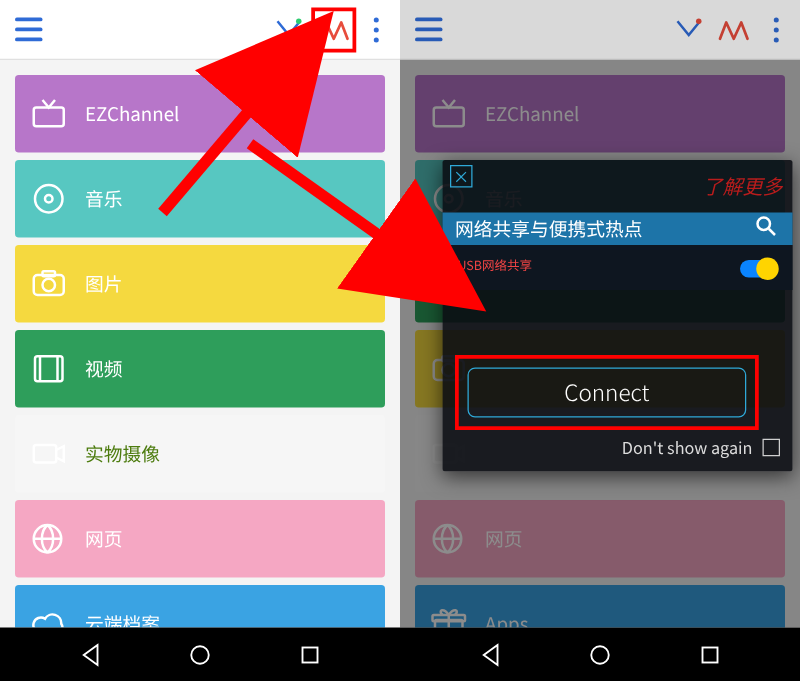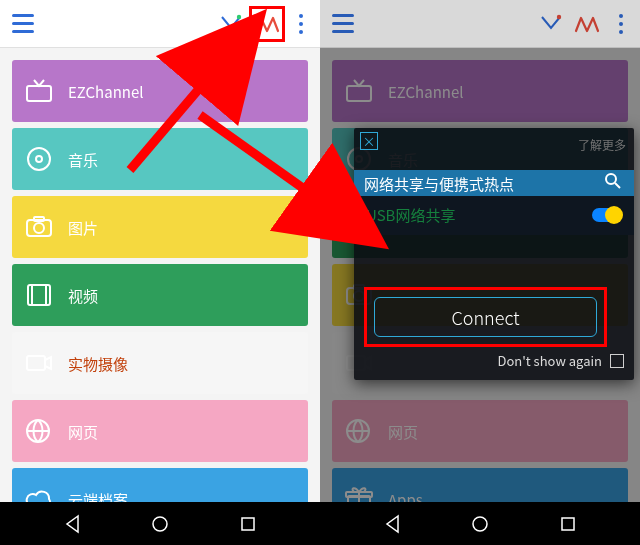--- a/index.html
+++ b/index.html
@@ -116,39 +116,39 @@
   .fc-x {
     position:absolute; left:6px; top:4px;
     width:18px; height:18px;
     border:1px solid #2fa9d8;
     color:#2fa9d8;
     font-size:13px; line-height:16px; text-align:center;
     cursor:pointer;
   }
   .fc-more {
     position:absolute; right:8px; top:8px;
-    color:#737373; font-size:12px;
+    color:#b91c1c; font-size:16px;font-style:italic;
   }
   .search-row {
     margin-top:42px;
     background:#1d74a8;
     height:26px;
     display:flex; align-items:center;
     padding:0 10px;
     color:#fff;
   }
   .search-row .sr-label { flex:1; font-size:15px; }
   .search-row .sr-icon { width:20px; }
   .setting-row {
     background:#0e1620;
     padding:8px 12px 10px 12px;
     display:flex; align-items:flex-start;
   }
   .setting-text { flex:1; }
-  .setting-title { color:#15803d; font-size:15px; }
+  .setting-title { color:#ef4444; font-size:10px; }
   .setting-sub { color:#9aa0a6; font-size:11px; margin-top:2px; }
   .toggle {
     width:30px; height:14px; background:#0a84ff; border-radius:8px;
     position:relative; margin-top:4px;
   }
   .toggle::after {
     content:""; position:absolute; right:-1px; top:-2px;
     width:18px; height:18px; border-radius:50%;
     background:#ffd400;
   }
@@ -250,21 +250,21 @@
       </div>
       <div class="tile" style="background:#2e9e5b">
         <span class="ticon">
           <svg width="30" height="26" viewBox="0 0 30 26" stroke-width="2">
               <rect x="4" y="3" width="22" height="20" rx="2"></rect>
               <path d="M8 3 V23 M22 3 V23"></path>
             </svg>
         </span>
         <span>视频</span>
       </div>
-      <div class="tile" style="background:#f6f6f6;color:#c2410c">
+      <div class="tile" style="background:#f6f6f6;color:#4d7c0f">
         <span class="ticon">
           <svg width="30" height="22" viewBox="0 0 30 22" stroke="#aaa" stroke-width="2">
               <rect x="3" y="4" width="18" height="14" rx="2"></rect>
               <path d="M21 8 L27 5 V17 L21 14"></path>
             </svg>
         </span>
         <span>实物摄像</span>
       </div>
       <div class="tile" style="background:#f5a7c3">
         <span class="ticon">

